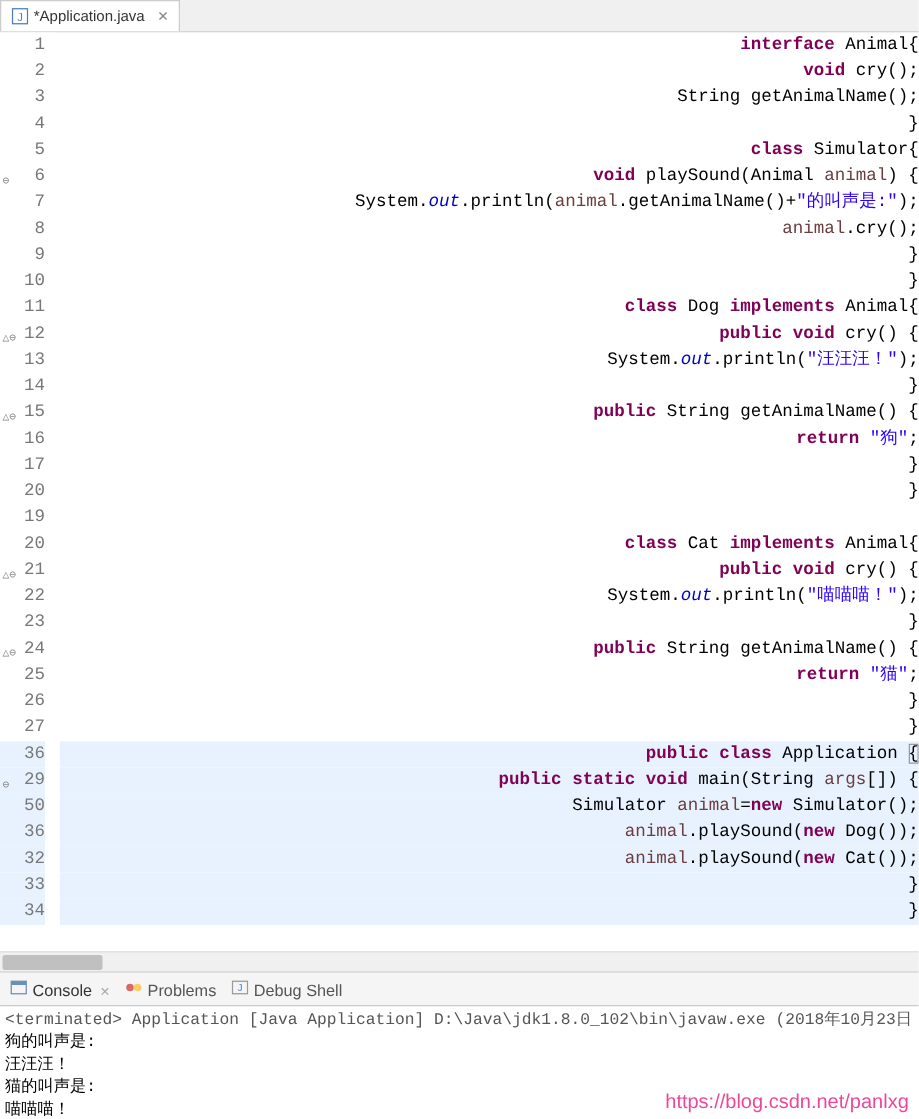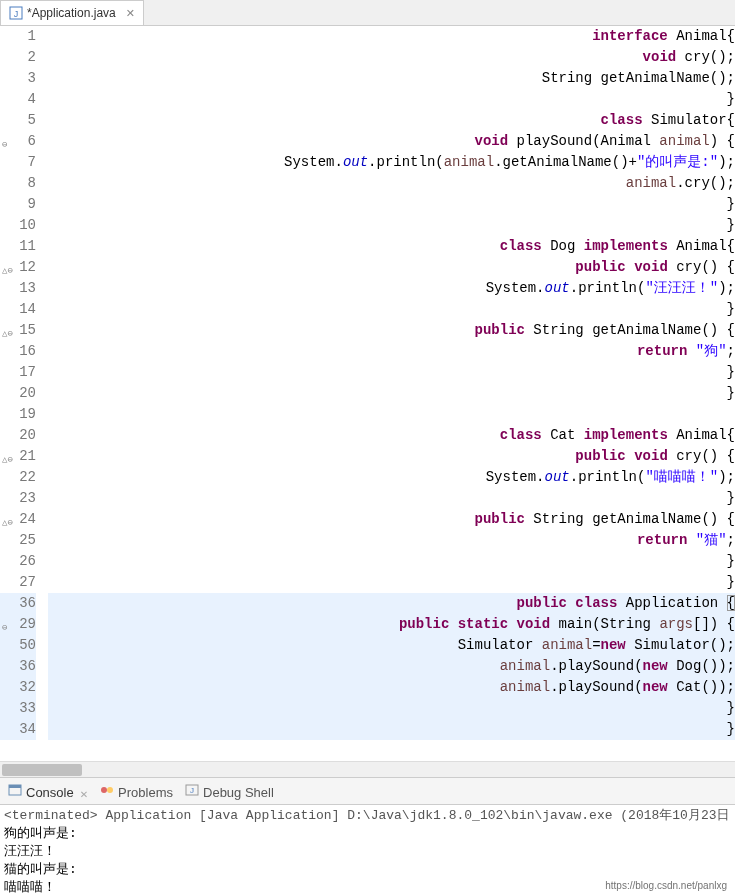--- a/index.html
+++ b/index.html
@@ -128,22 +128,22 @@
     .console-header {
       color: #555;
       font-size: 13px;
       white-space: nowrap;
       overflow: hidden;
     }
     .watermark {
       position: absolute;
       bottom: 4px;
       right: 8px;
-      color: #737373;
-      font-size: 10px;
+      color: #ec4899;
+      font-size: 16px;
     }
     .box-outline {
       outline: 1px solid #999999;
       outline-offset: -1px;
     }
   </style>
 </head>
 <body>
 
 <div class="tab-bar">

